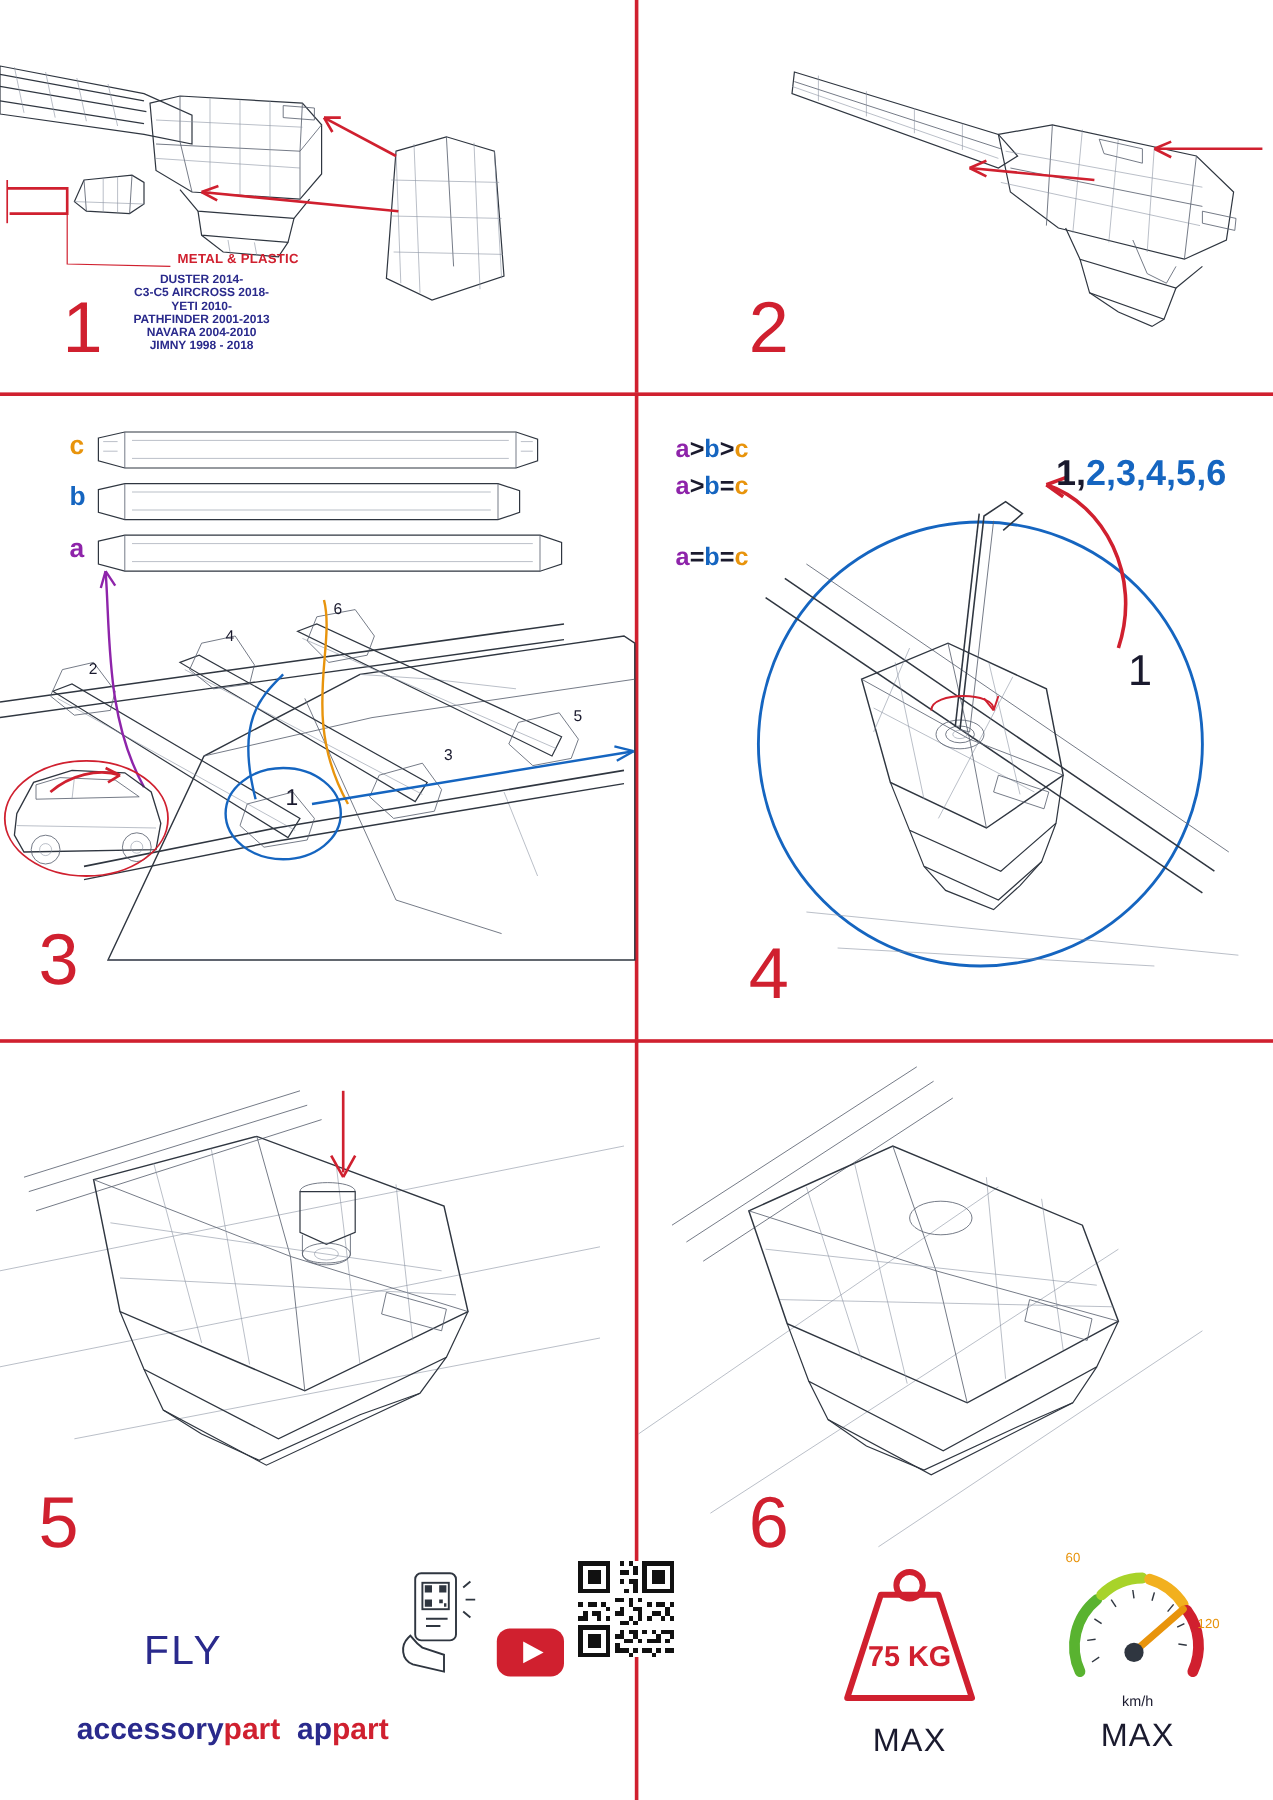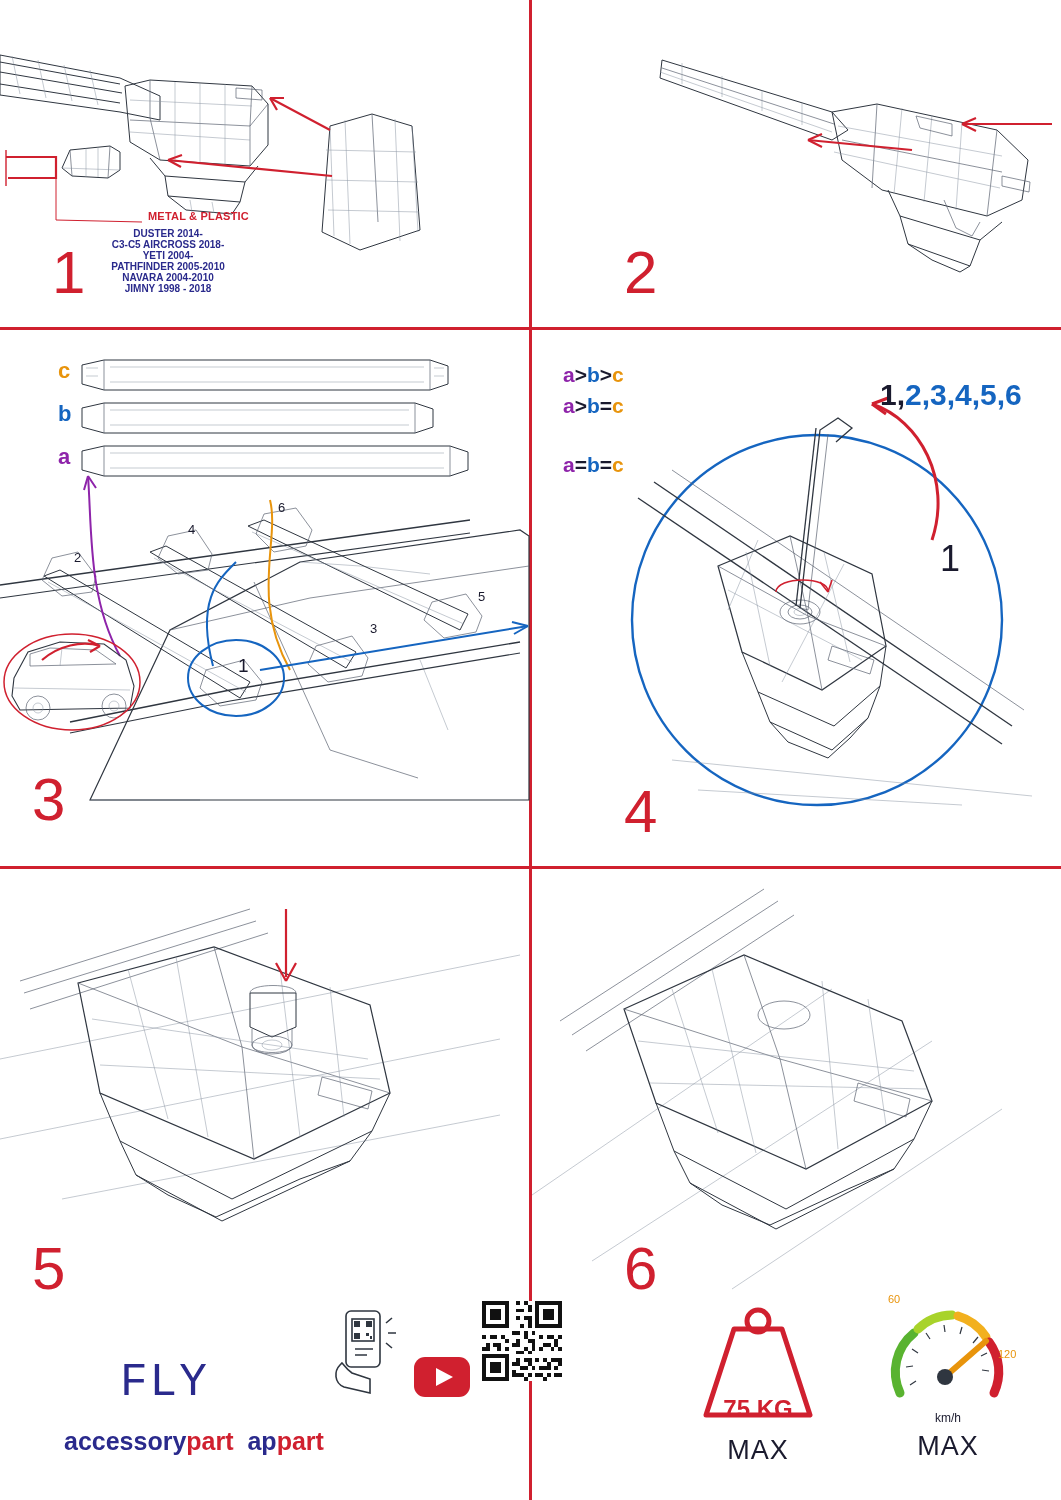--- a/index.html
+++ b/index.html
@@ -103,25 +103,24 @@
   }
   .big-one {
     position: absolute;
     font-size: 36px;
     color: #1a1a2e;
     font-weight: normal;
   }
   
   .fly {
     position: absolute;
-    font-size: 46px;
+    font-size: 34px;
     letter-spacing: 2px;
     color: #2a2a8c;
     font-weight: normal;
-    font-family: Liberation Mono, monospace;
   }
   .brandline {
     position: absolute;
     font-size: 25px;
     font-weight: bold;
     white-space: nowrap;
   }
   .brandline .dark { color: #2a2a8c; }
   .brandline .red { color: #d0202f; }
   .maxlabel {
@@ -223,22 +222,22 @@
       </g>
       <g stroke="#d0202f" stroke-width="1.4" fill="none">
         <path d="M6 150 L6 186"></path>
       </g>
     </svg>
 
     <div class="note-metal" style="left:148px; top:210px;">METAL &amp; PLASTIC</div>
     <div class="note-list" style="left:0px; top:228px; width:248px;">
       <div>DUSTER 2014-</div>
       <div>C3-C5 AIRCROSS 2018-</div>
-      <div>YETI 2004-</div>
-      <div>PATHFINDER 2005-2010</div>
+      <div>YETI 2010-</div>
+      <div>PATHFINDER 2001-2013</div>
       <div>NAVARA 2004-2010</div>
       <div>JIMNY 1998 - 2018</div>
     </div>
     <div class="stepnum" style="left:52px; top:243px;">1</div>
   </div>
 
   <div class="panel" style="left:532px; top:0; width:529px; height:327px;">
     <svg width="529" height="327" viewBox="0 0 529 327">
       <g class="line-art">
 
@@ -541,21 +540,21 @@
         <path d="M326 214 L378 230 L374 248 L322 232 Z" class="thin"></path>
       </g>
     </svg>
 
     <div class="stepnum" style="left:92px; top:370px;">6</div>
 
     <svg style="position:absolute; left:162px; top:434px;" width="128" height="124" viewBox="0 0 128 124">
       <path d="M40 26 L88 26 L116 112 L12 112 Z" fill="none" stroke="#d0202f" stroke-width="5" stroke-linejoin="round"></path>
       <circle cx="64" cy="18" r="11" fill="none" stroke="#d0202f" stroke-width="5"></circle>
     </svg>
-    <div class="kg" style="left:180px; top:498px; width:92px; text-align:center;margin-top:28px;">75 KG</div>
+    <div class="kg" style="left:180px; top:498px; width:92px; text-align:center;">75 KG</div>
     <div class="maxlabel" style="left:158px; top:566px; width:136px; text-align:center;">MAX</div>
 
     <svg style="position:absolute; left:350px; top:428px;" width="132" height="122" viewBox="0 0 132 122">
       <path d="M18 96 A50 50 0 0 1 32 36" stroke="#59b330" stroke-width="9" fill="none" stroke-linecap="round"></path>
       <path d="M36 32 A50 50 0 0 1 70 18" stroke="#a8d32a" stroke-width="9" fill="none" stroke-linecap="round"></path>
       <path d="M76 19 A50 50 0 0 1 104 40" stroke="#f2b01e" stroke-width="9" fill="none" stroke-linecap="round"></path>
       <path d="M107 45 A50 50 0 0 1 112 96" stroke="#d0202f" stroke-width="9" fill="none" stroke-linecap="round"></path>
       <g stroke="#2f3640" stroke-width="1.2">
         <path d="M28 88 L34 84"></path>
           <path d="M24 70 L31 69"></path>

